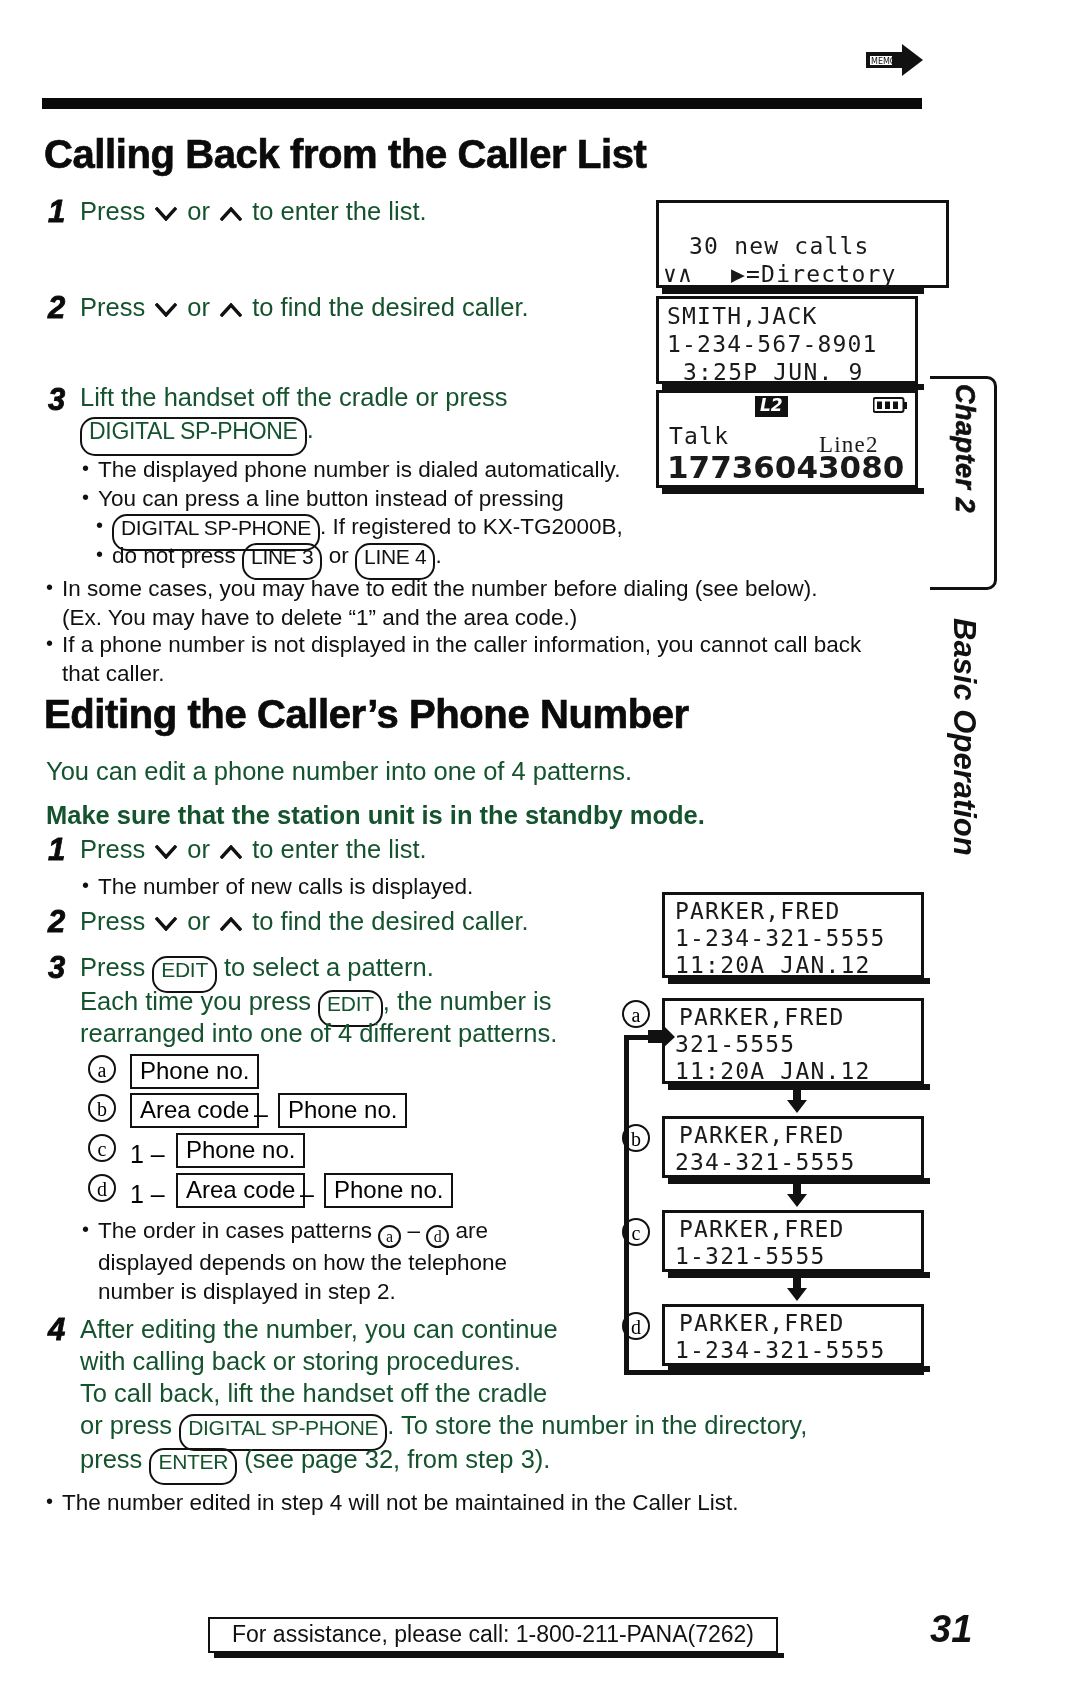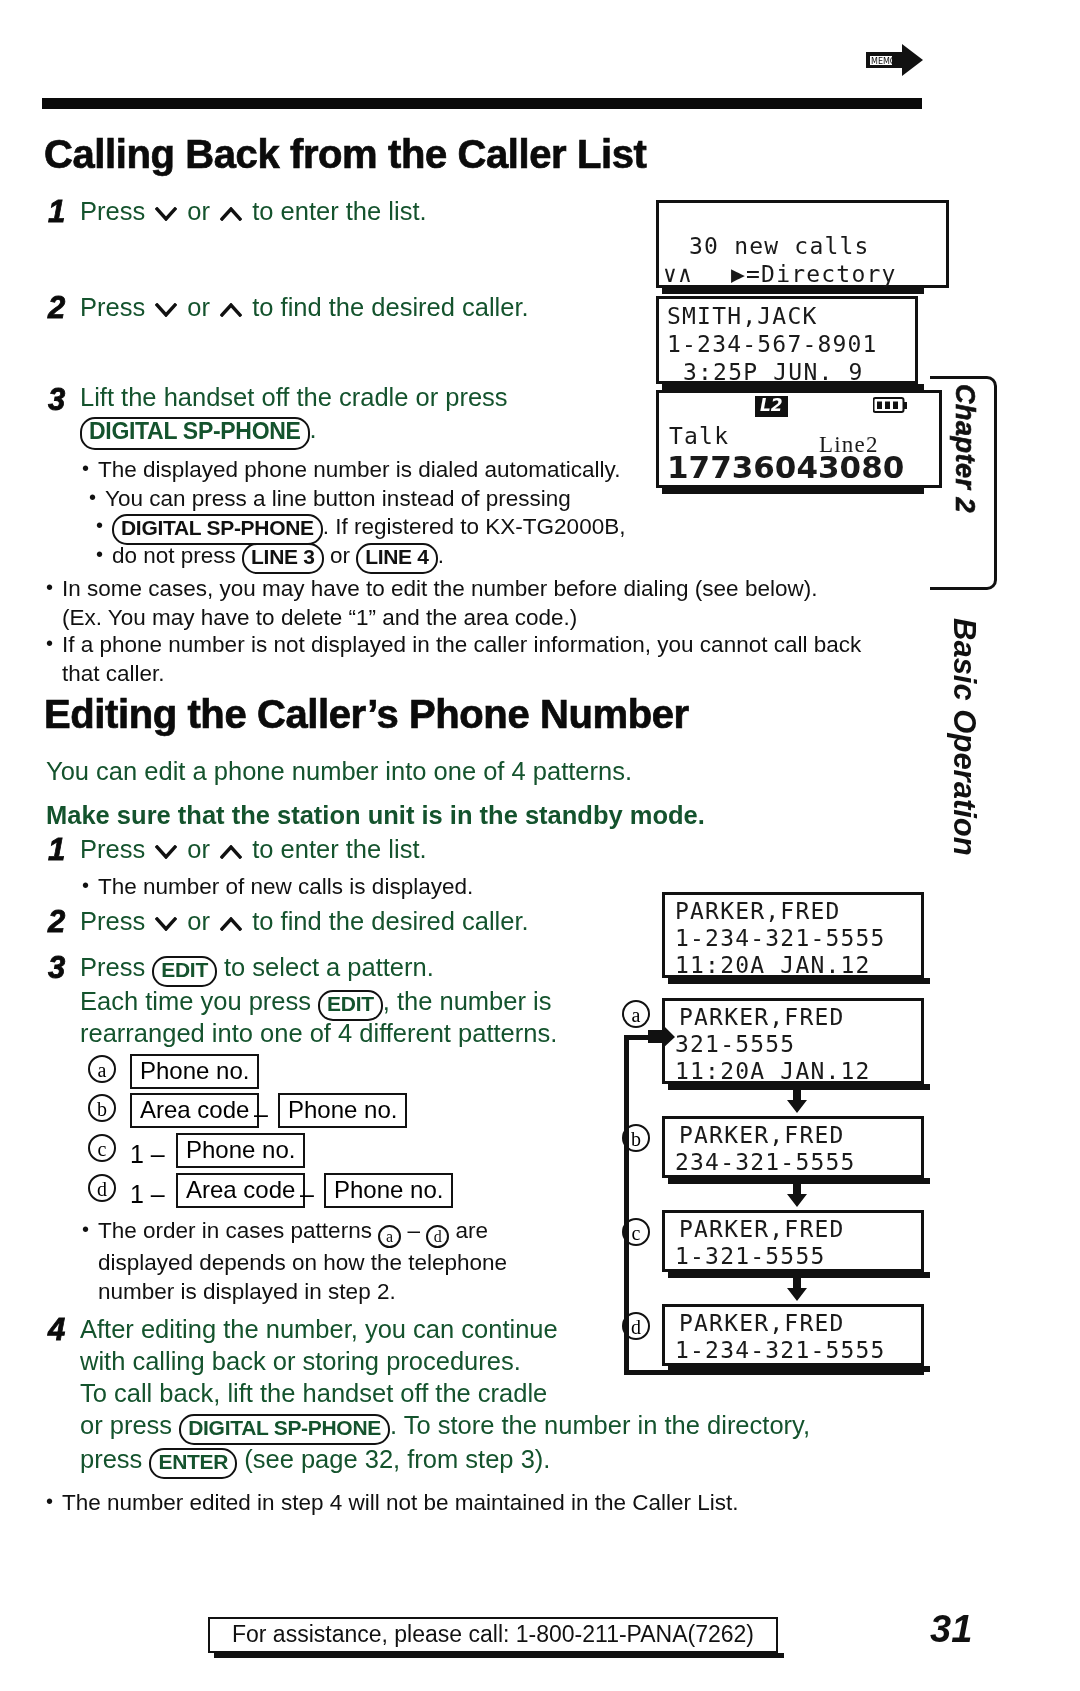--- a/index.html
+++ b/index.html
@@ -124,22 +124,22 @@
     left: -16px;
     top: -1px;
     font-size: 20px;
   }
 
   
   .keybox {
     display: inline-block;
     border: 2.4px solid #111;
     border-radius: 15px;
-    padding: 0px 7px 3px 7px;
-    font-weight: bold;
+    padding: 0px 7px 9px 7px;
+    font-weight: normal;
     line-height: 1.12;
     letter-spacing: -0.3px;
     white-space: nowrap;
     vertical-align: -1px;
   }
   .keybox.sm { font-size: 21px; border-width: 2.2px; }
 
   
   .navarrow {
     display: inline-block;
@@ -316,21 +316,21 @@
       </svg></span><span> or </span><span class="navarrow"><svg width="22" height="14" viewBox="0 0 22 14">
         <path d="M2 12 L11 2 L20 12" stroke="#111" stroke-width="3.4" fill="none" stroke-linecap="square"></path>
       </svg></span><span> to find the desired caller.</span></div>
 
 <div class="stepnum" style="left:48px; top:382px;">3</div>
 <div class="ptext" style="left:80px; top:382px; width:560px;">Lift the handset off the cradle or press</div>
 <div class="ptext" style="left:80px; top:414px;"><span class="keybox" style="font-size:23px;">DIGITAL SP-PHONE</span><span>.</span></div>
 
 <div class="bullet" style="left:98px; top:455px; width:560px;">The displayed phone number is dialed automatically.</div>
 
-<div class="bullet" style="left:98px; top:484px; width:560px;margin-left:7px;">You can press a line button instead of pressing</div>
+<div class="bullet" style="left:98px; top:484px; width:560px;">You can press a line button instead of pressing</div>
 <div class="bullet" style="left:112px; top:512px; width:800px;"><span class="keybox sm">DIGITAL SP-PHONE</span><span>. If registered to KX-TG2000B,</span></div>
 <div class="bullet" style="left:112px; top:541px; width:600px;"><span>do not press </span><span class="keybox sm">LINE 3</span><span> or </span><span class="keybox sm">LINE 4</span><span>.</span></div>
 
 <div class="bullet" style="left:62px; top:574px; width:900px;">In some cases, you may have to edit the number before dialing (see below).
 (Ex. You may have to delete “1” and the area code.)</div>
 <div class="bullet" style="left:62px; top:630px; width:900px;">If a phone number is not displayed in the caller information, you cannot call back
 that caller.</div>
 
 <div class="lcd-shadow" style="left:662px; top:288px; width:262px; height:6px;"></div>
 <div class="lcd" id="lcd1" style="left:656px; top:200px; width:293px; height:88px;">
@@ -340,21 +340,21 @@
 </div>
 
 <div class="lcd-shadow" style="left:662px; top:384px; width:262px; height:6px;"></div>
 <div class="lcd" id="lcd2" style="left:656px; top:296px; width:262px; height:88px;">
   <div class="row" style="left:8px; top:4px;">SMITH,JACK</div>
   <div class="row" style="left:8px; top:32px;">1-234-567-8901</div>
   <div class="row" style="left:24px; top:60px;">3:25P JUN. 9</div>
 </div>
 
 <div class="lcd-shadow" style="left:662px; top:488px; width:262px; height:6px;"></div>
-<div class="lcd" id="lcd3" style="left:656px; top:390px; width:286px; height:98px;">
+<div class="lcd" id="lcd3" style="left:656px; top:390px; width:262px; height:98px;">
   <div class="badge-l2" style="left:96px; top:3px;">L2</div>
   <div class="battery" style="left:214px; top:4px;">
     <svg width="34" height="17" viewBox="0 0 34 17">
       <rect x="0.5" y="1" width="30" height="14" rx="2" fill="none" stroke="#111" stroke-width="2"></rect>
       <rect x="31" y="5" width="3" height="7" fill="#111"></rect>
       <rect x="4" y="4.5" width="5" height="7.5" fill="#111"></rect>
       <rect x="12" y="4.5" width="5" height="7.5" fill="#111"></rect>
       <rect x="20" y="4.5" width="5" height="7.5" fill="#111"></rect>
     </svg>
   </div>

